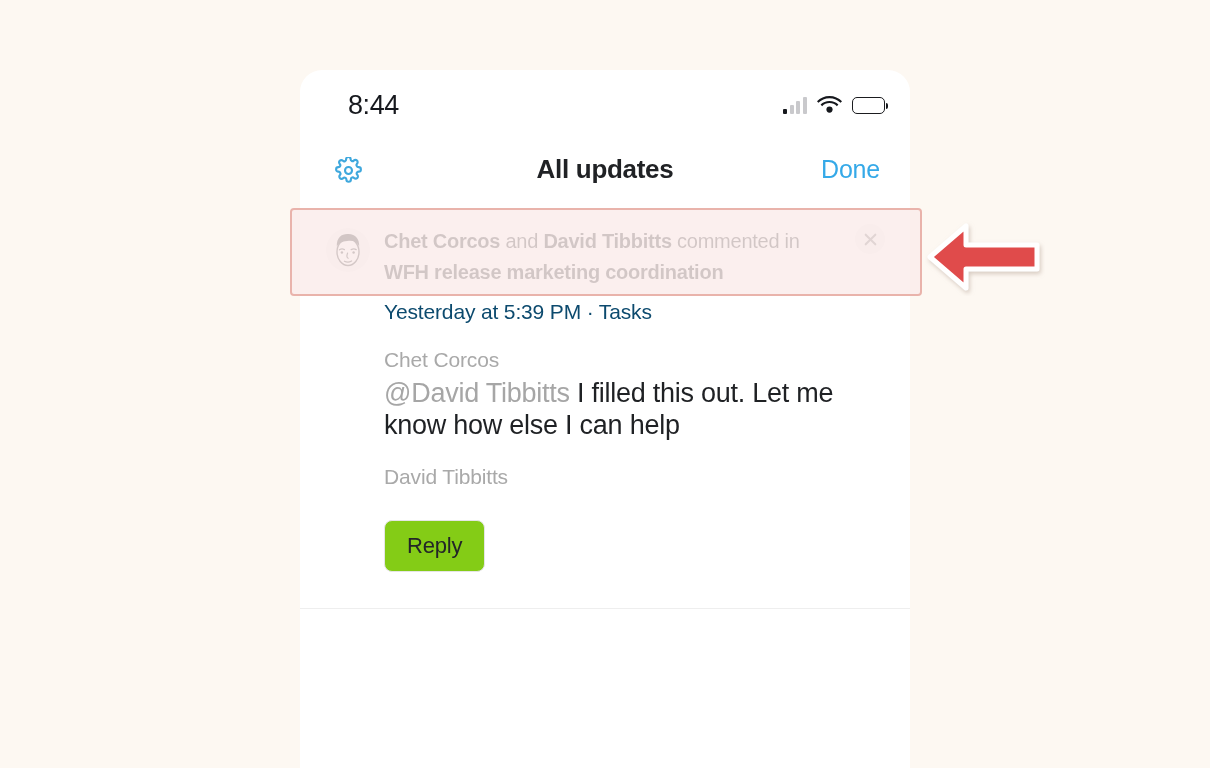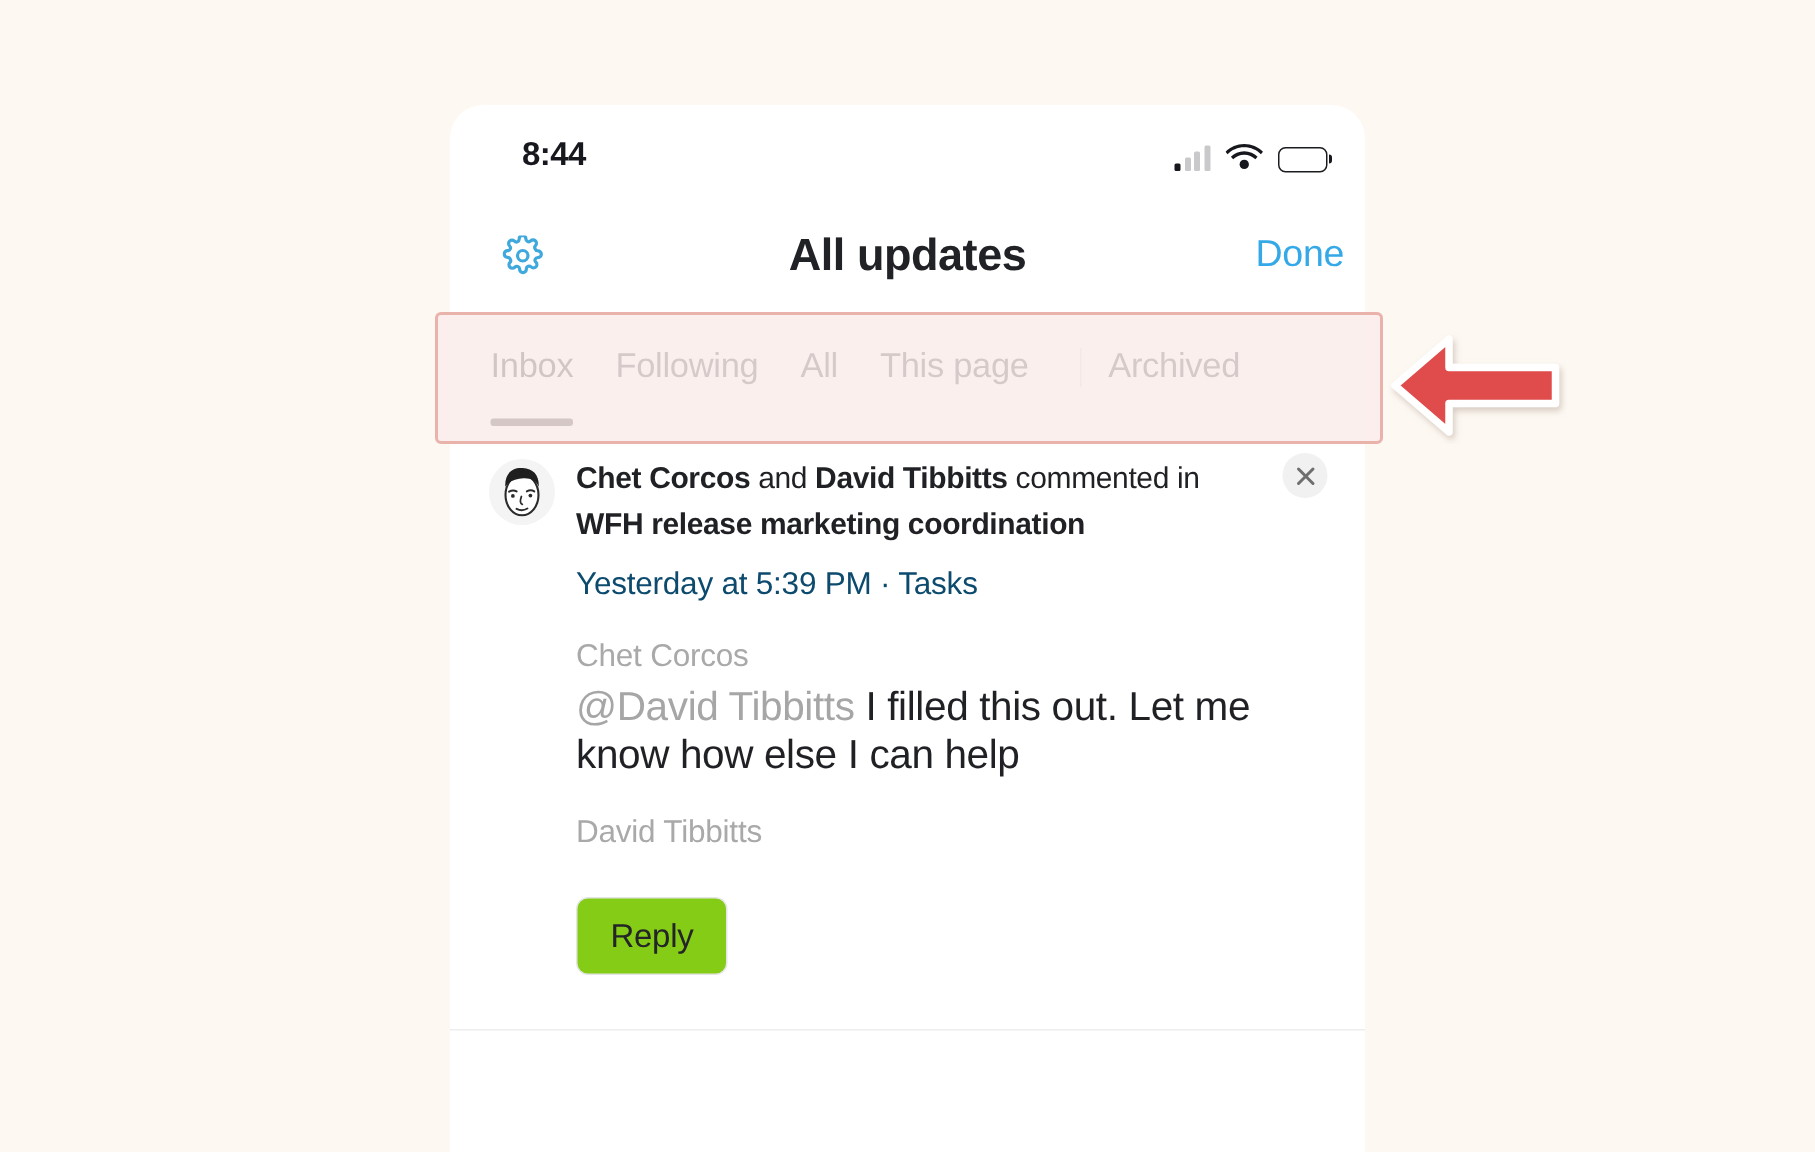--- a/index.html
+++ b/index.html
@@ -31,22 +31,22 @@
 
   
   #status-bar {
     position: relative;
     height: 72px;
   }
   #status-time {
     position: absolute;
     left: 48px;
     top: 20px;
-    font-size: 22px;
-    font-weight: bold;
+    font-size: 27px;
+    font-weight: normal;
     color: #16181d;
     letter-spacing: -0.4px;
   }
   #status-icons {
     position: absolute;
     right: 22px;
     top: 24px;
     display: flex;
     align-items: center;
     gap: 10px;
@@ -109,28 +109,28 @@
     align-items: center;
     justify-content: center;
     cursor: pointer;
   }
   #nav-title {
     position: absolute;
     left: 0;
     right: 0;
     top: 12px;
     text-align: center;
-    font-size: 30px;
+    font-size: 26px;
     font-weight: bold;
     color: #202225;
     letter-spacing: -0.3px;
   }
   #done-btn {
     position: absolute;
-    right: 14px;
+    right: 30px;
     top: 13px;
     font-size: 25px;
     color: #35a9e8;
     cursor: pointer;
     letter-spacing: -0.2px;
   }
 
   
   #tab-bar {
     position: relative;
@@ -315,39 +315,20 @@
     <div id="gear-btn">
       <svg width="27" height="27" viewBox="0 0 24 24" fill="none" stroke="#3fa8dd" stroke-width="1.9" stroke-linecap="round" stroke-linejoin="round">
         <circle cx="12" cy="12" r="3.1"></circle>
         <path d="M19.4 14a1.6 1.6 0 0 0 .33 1.77l.06.06a2 2 0 1 1-2.83 2.83l-.06-.06a1.6 1.6 0 0 0-1.77-.33 1.6 1.6 0 0 0-1 1.47V20a2 2 0 1 1-4 0v-.11a1.6 1.6 0 0 0-1.05-1.47 1.6 1.6 0 0 0-1.77.33l-.06.06a2 2 0 1 1-2.83-2.83l.06-.06A1.6 1.6 0 0 0 4.6 14a1.6 1.6 0 0 0-1.47-1H3a2 2 0 1 1 0-4h.11A1.6 1.6 0 0 0 4.6 8a1.6 1.6 0 0 0-.33-1.77l-.06-.06a2 2 0 1 1 2.83-2.83l.06.06A1.6 1.6 0 0 0 8.87 3.7 1.6 1.6 0 0 0 9.87 2.2V2a2 2 0 1 1 4 0v.11a1.6 1.6 0 0 0 1 1.47 1.6 1.6 0 0 0 1.77-.33l.06-.06a2 2 0 1 1 2.83 2.83l-.06.06A1.6 1.6 0 0 0 19.4 8v.05a1.6 1.6 0 0 0 1.47 1H21a2 2 0 1 1 0 4h-.11a1.6 1.6 0 0 0-1.49 1z"></path>
       </svg>
     </div>
     <div id="nav-title">All updates</div>
     <div id="done-btn">Done</div>
   </div>
 
-  <div id="tab-bar">
-    <div class="tab active">
-      <span>Inbox</span>
-      <span class="underline"></span>
-    </div>
-    <div class="tab">
-      <span>Following</span>
-    </div>
-    <div class="tab">
-      <span>All</span>
-    </div>
-    <div class="tab">
-      <span>This page</span>
-    </div>
-    <div class="tab-sep"></div>
-    <div class="tab">
-      <span>Archived</span>
-    </div>
-  </div>
 
   <div id="notification">
 
     <div id="avatar">
       <svg width="44" height="44" viewBox="0 0 44 44">
         <circle cx="22" cy="22" r="22" fill="#f4f4f4"></circle>
         <g transform="translate(22,24)">
           <ellipse cx="0" cy="0" rx="11" ry="13.5" fill="#ffffff" stroke="#2b2b2b" stroke-width="1.4"></ellipse>
           <path d="M-11.2 -5.5 C -11.5 -15 -6 -18.5 0.5 -18 C 7.5 -17.5 11.5 -13.5 11.2 -5.5
                    C 9.6 -9.5 6 -11.4 1 -11.2 C -4 -11 -8.5 -9.5 -11.2 -5.5 Z" fill="#1f1f1f"></path>

